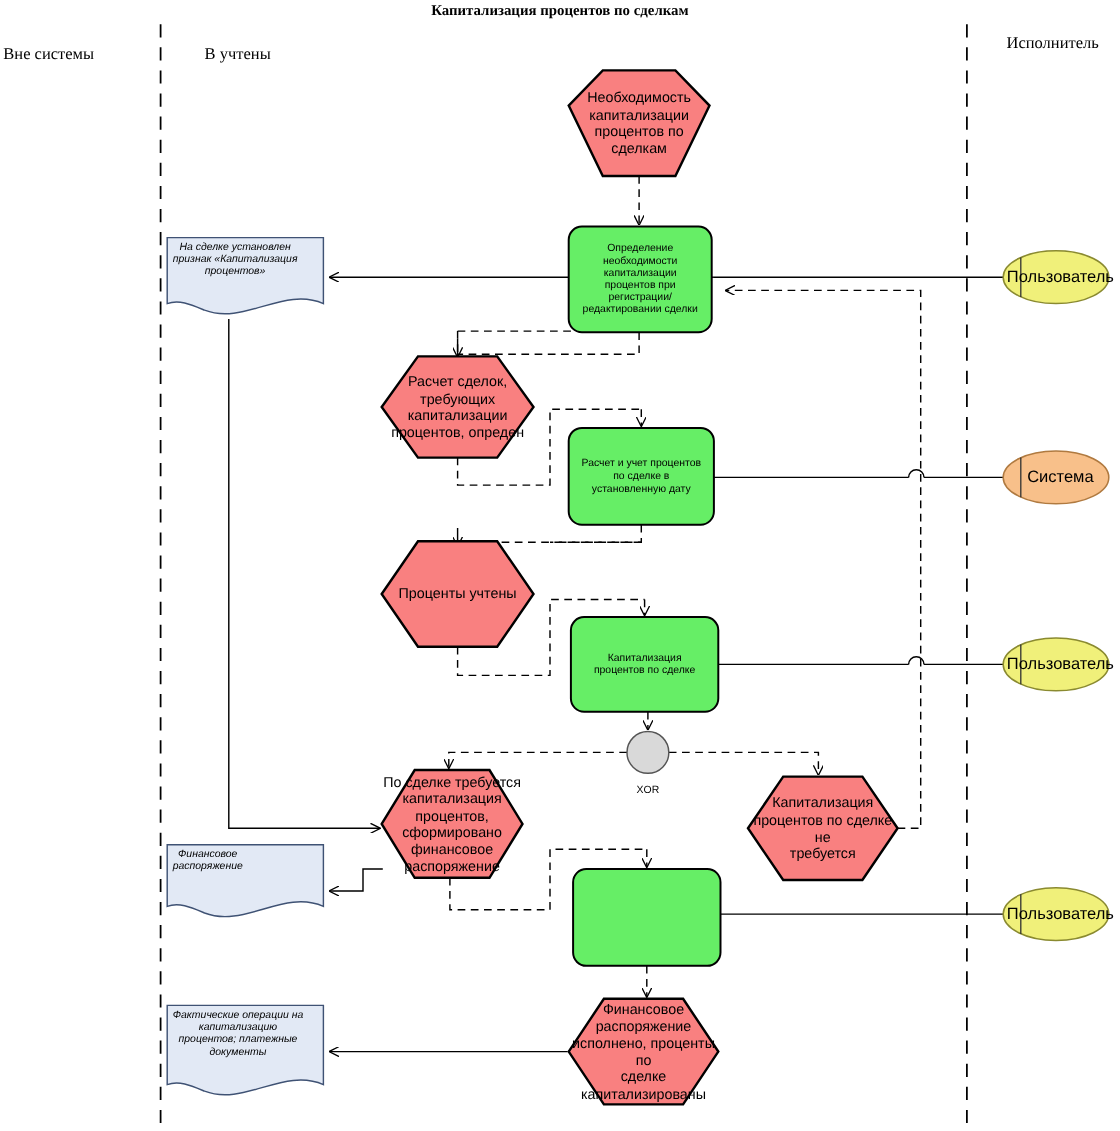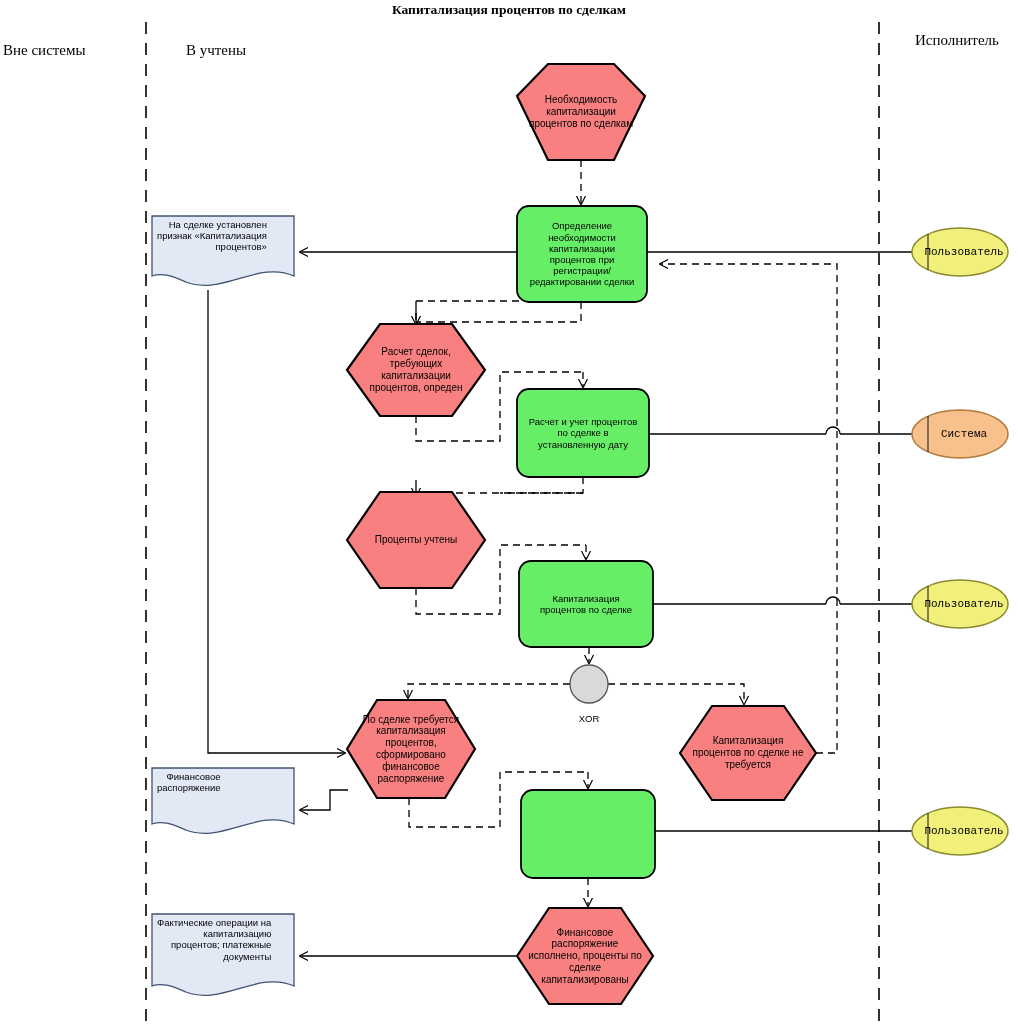--- a/index.html
+++ b/index.html
@@ -31,40 +31,41 @@
     display: flex;
     align-items: center;
     justify-content: center;
     text-align: center;
     line-height: 1.18;
     pointer-events: none;
     white-space: pre-line;
   }
   .label-left {
     justify-content: flex-start;
-    text-align: right;
+    text-align: center;
     align-items: flex-start;
+    font-style: italic;
   }
   .title {
     position: absolute;
     font-weight: bold;
     font-size: 13.5px;
     font-family: "Liberation Serif", serif;
     white-space: nowrap;
   }
   .lane-label {
     position: absolute;
     font-size: 15px;
     font-family: "Liberation Serif", serif;
     white-space: nowrap;
   }
-  .ev-text { font-size: 10px; }
+  .ev-text { font-size: 13px; }
   .fn-text { font-size: 9.5px; }
   .doc-text { font-size: 9.5px; }
-  .role-text { font-size: 11px; font-family: Liberation Mono, monospace; }
+  .role-text { font-size: 15px; }
   .xor-text { font-size: 9.5px; }
 </style>
 </head>
 <body>
 
 <div id="canvas">
 
   <svg id="diagram-svg" viewBox="0 0 1018 1028" xmlns="http://www.w3.org/2000/svg">
     <defs>
       <marker id="arrow" viewBox="0 0 10 10" refX="9" refY="5" markerWidth="7" markerHeight="7" orient="auto-start-reverse">

